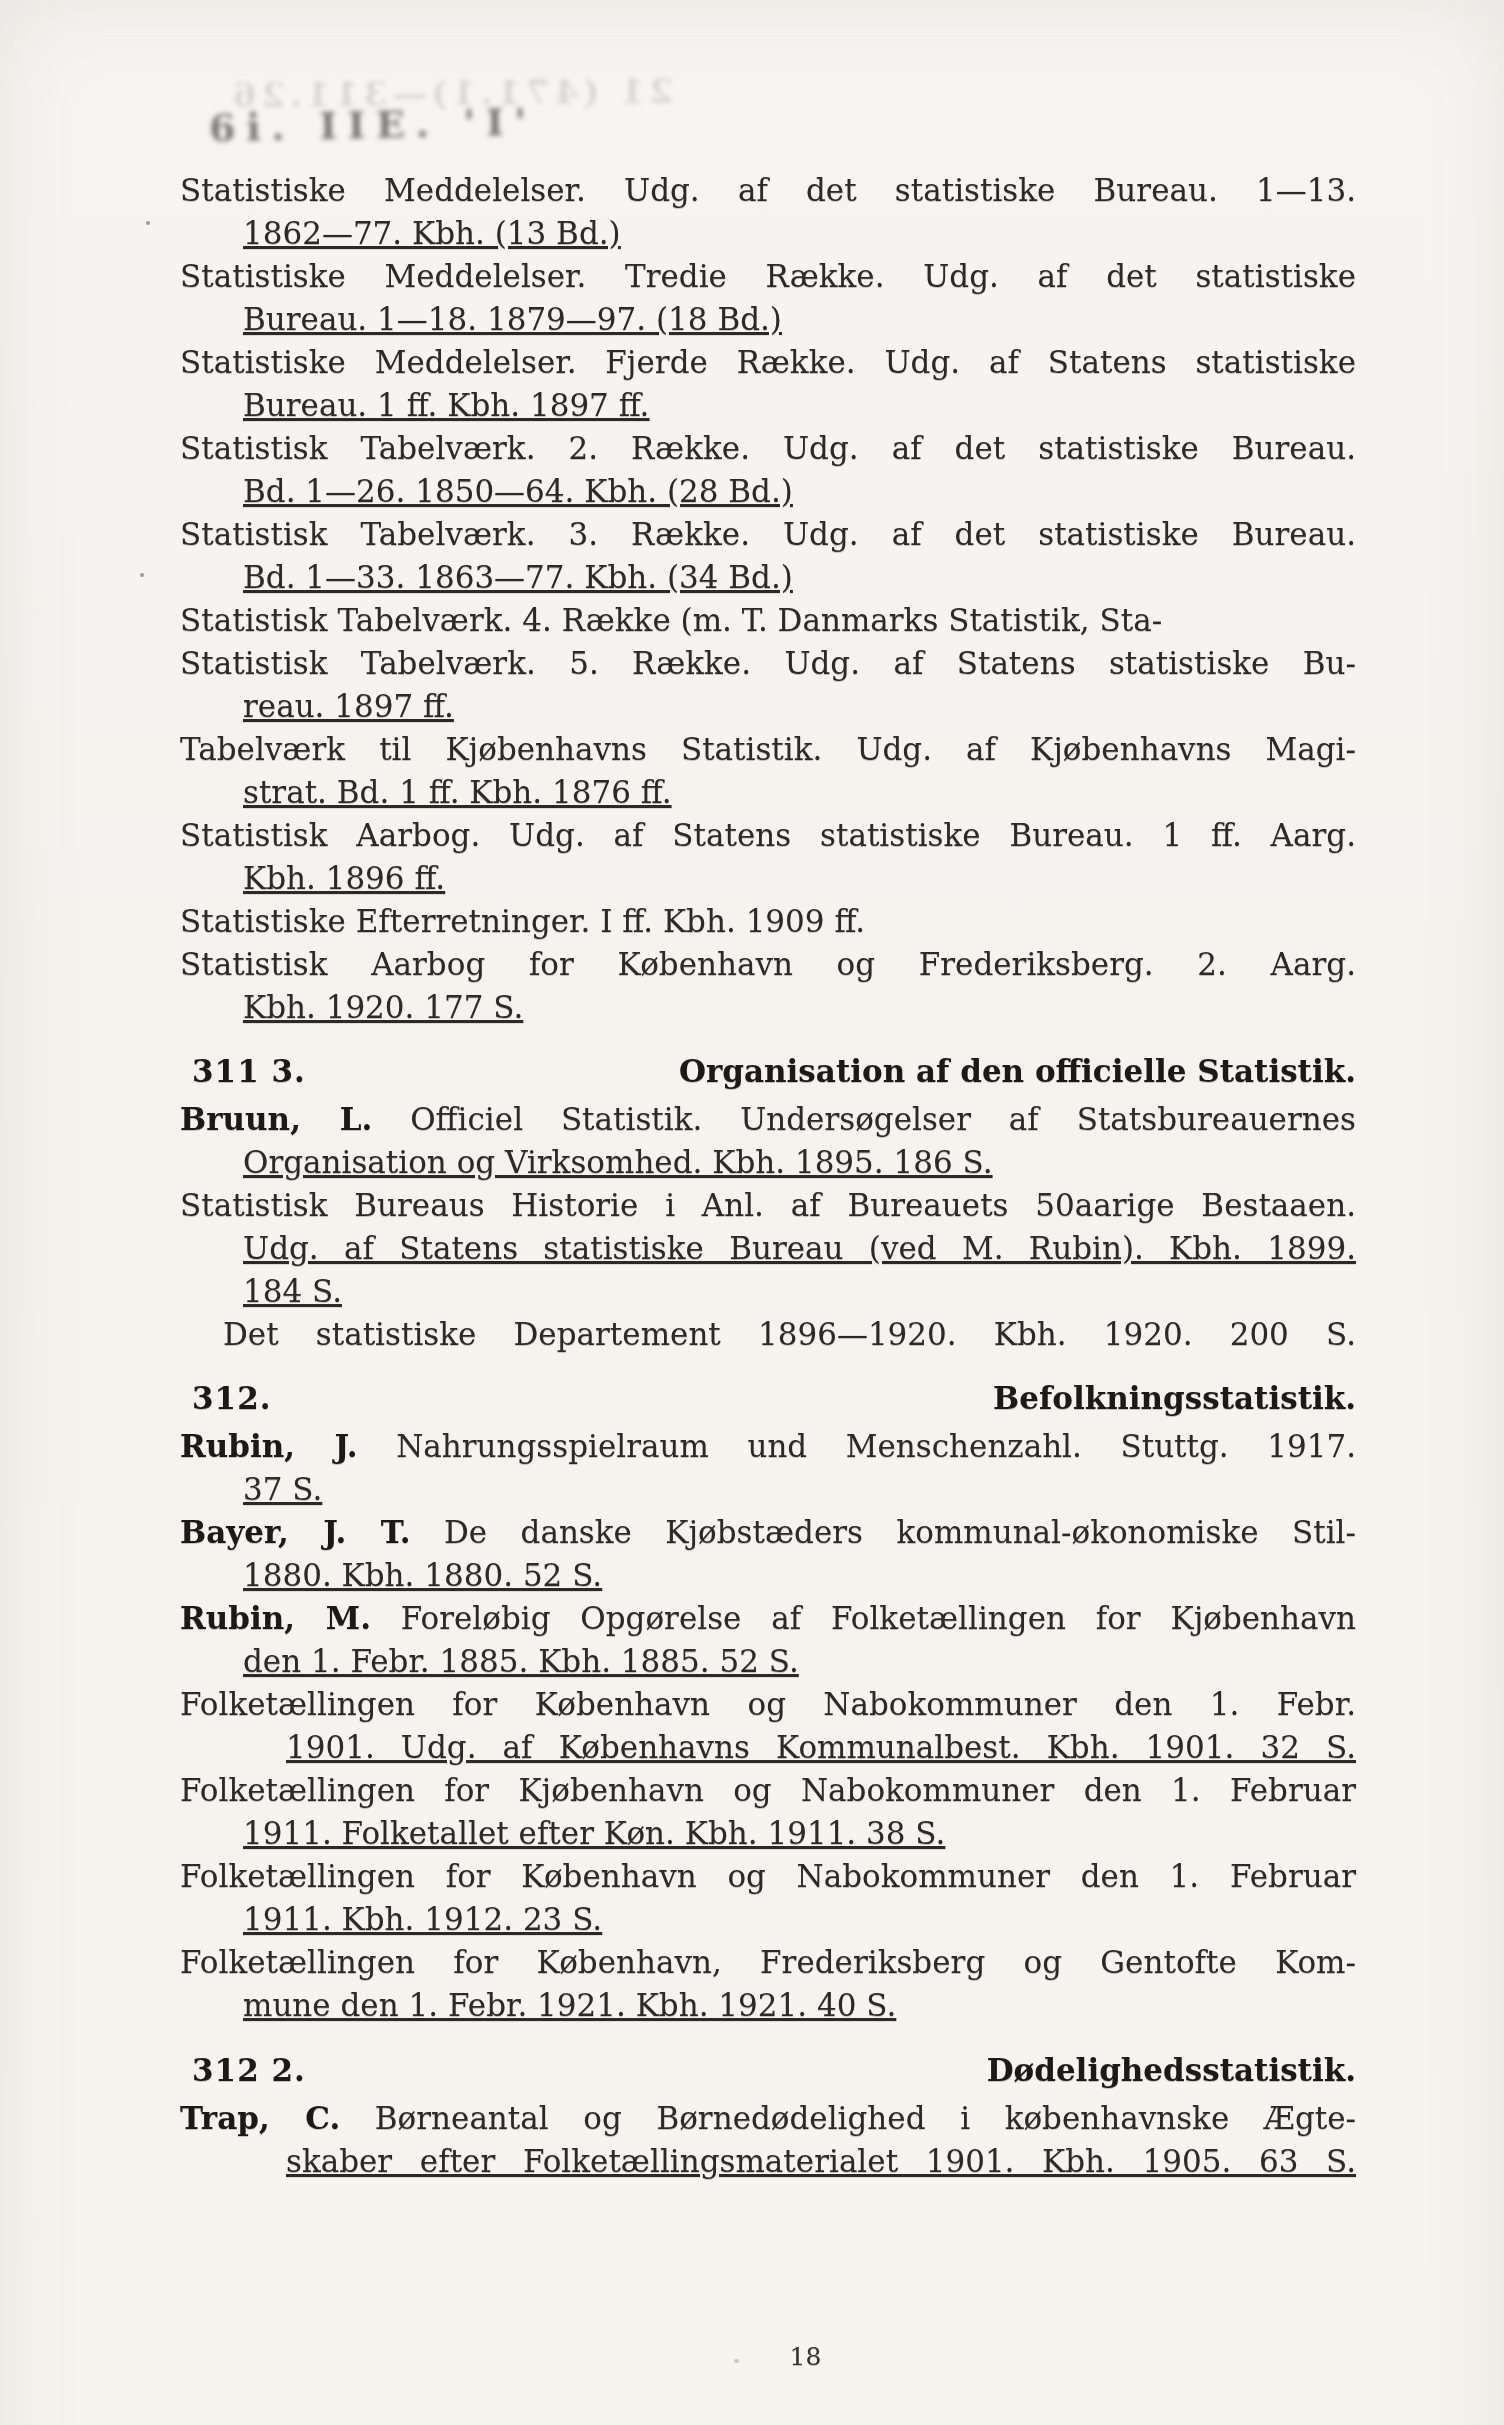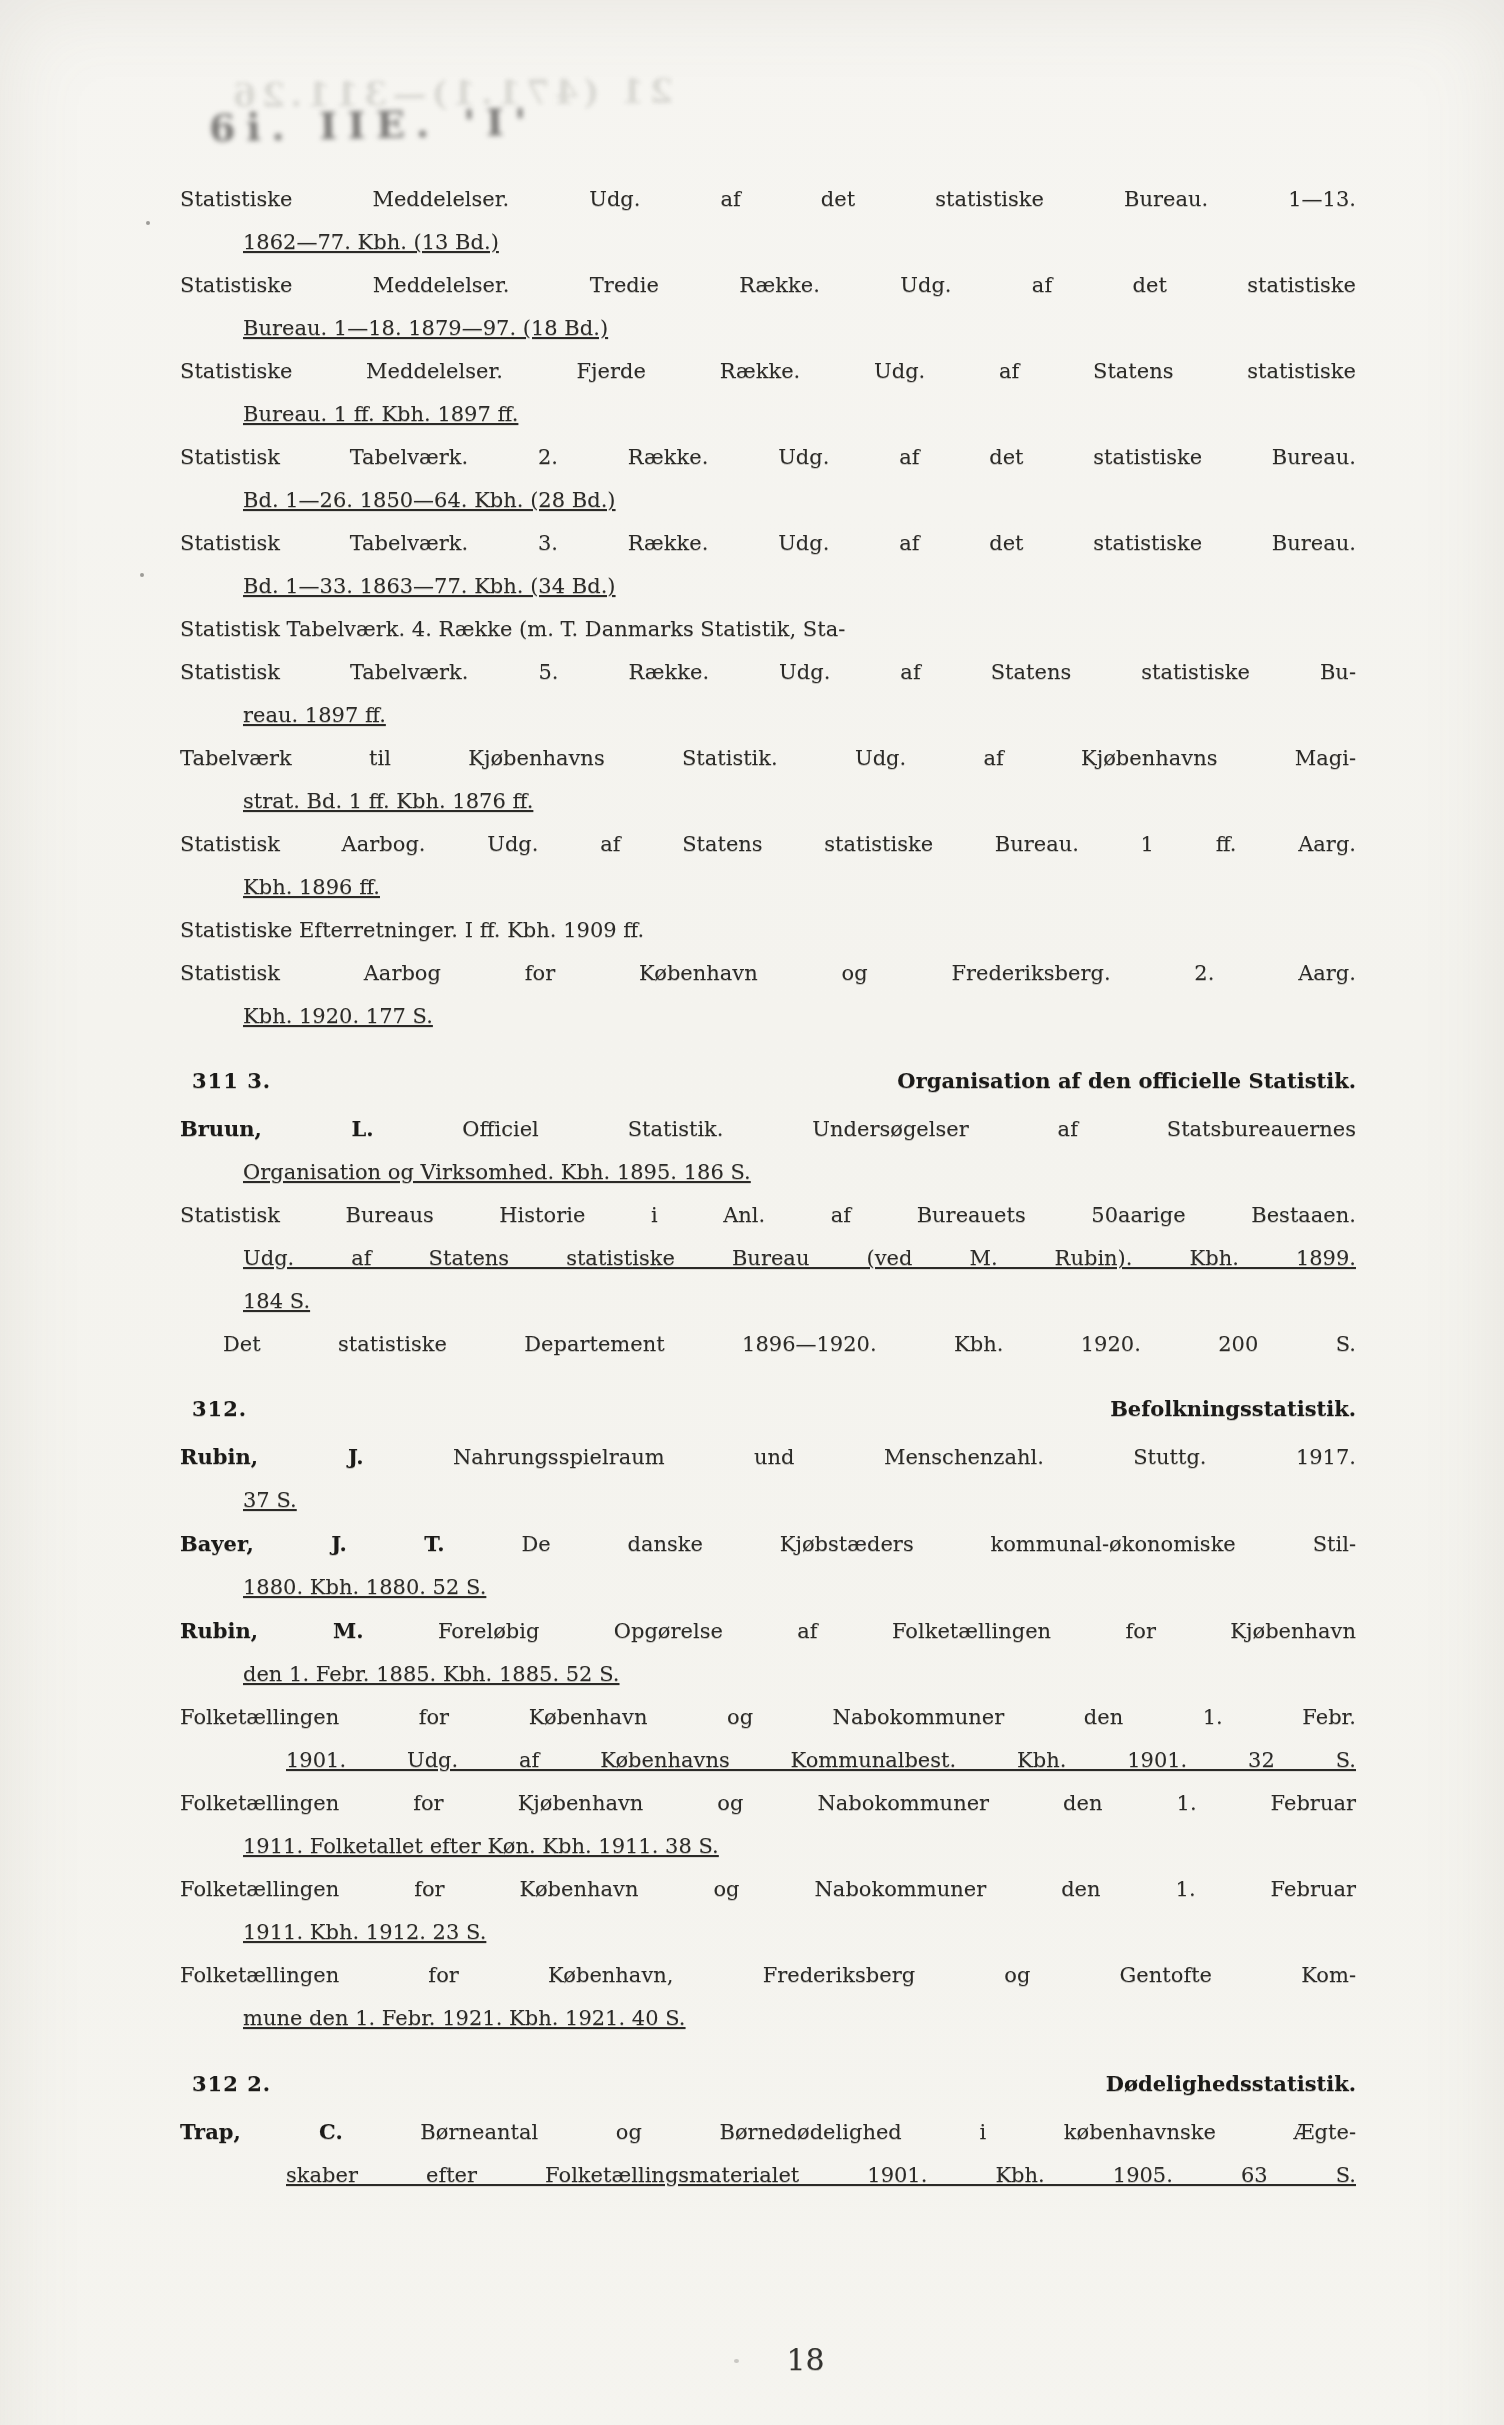--- a/index.html
+++ b/index.html
@@ -45,23 +45,23 @@
   .speck {
     position: absolute;
     background: rgba(70, 68, 64, 0.5);
     border-radius: 50%;
     pointer-events: none;
   }
   
   .text-block {
     position: absolute;
     left: 180px;
-    top: 178px;
+    top: 169px;
     width: 1176px;
-    font-size: 21px;
+    font-size: 31px;
     text-shadow: 0 0.5px 0.5px rgba(70,66,60,0.28);
   }
   .line {
     line-height: 43px;
     text-align: justify;
     text-align-last: justify;
   }
   .entry .line:not(:first-child) { padding-left: 63px; text-decoration: underline; }
   .entry .line:last-child { text-align-last: left; }
   .entry .line.just-last { text-align-last: justify; margin-left: 43px; }
@@ -75,21 +75,21 @@
     line-height: 43px;
     margin: 21.3px 0 4.9px 0;
   }
   .heading .code { letter-spacing: 1px; margin-left: 12px; }
   .pagenum {
     position: absolute;
     top: 2342px;
     left: 757px;
     width: 97px;
     text-align: center;
-    font-size: 30px;
+    font-size: 25px;
     color: #34332f;
     text-shadow: 0 0.5px 0.5px rgba(70,66,60,0.3);
   }
 </style>
 </head>
 <body>
 
 <div class="page">
 
   <div class="artifact mirror">21 (471.1)—311.26</div>

